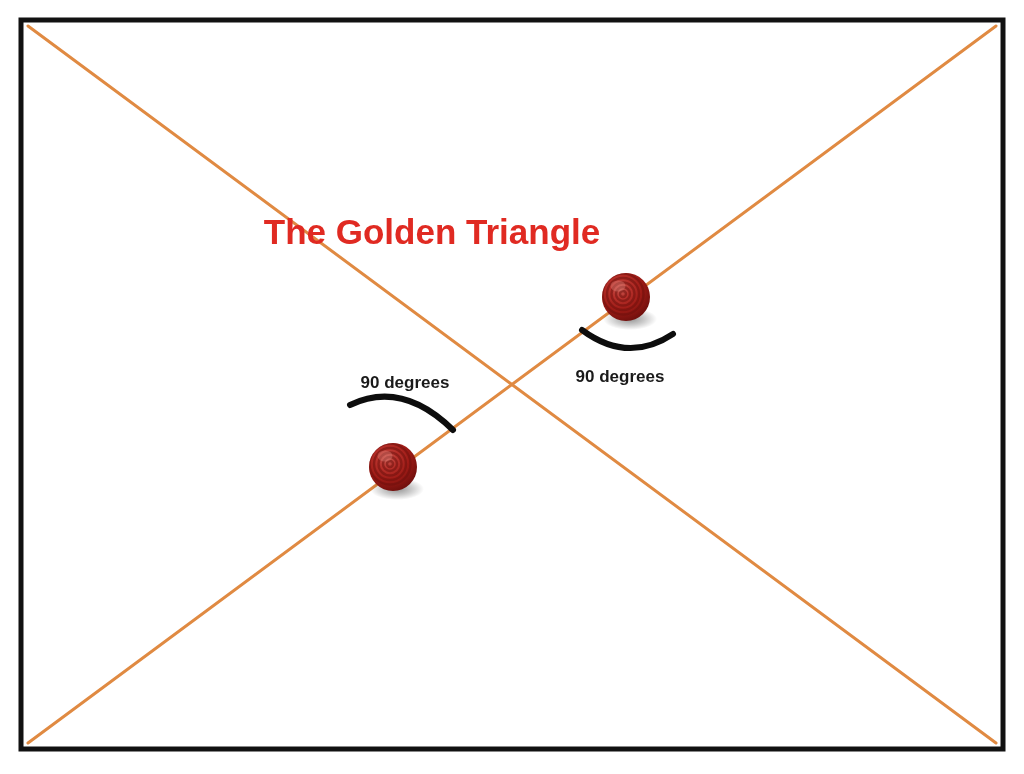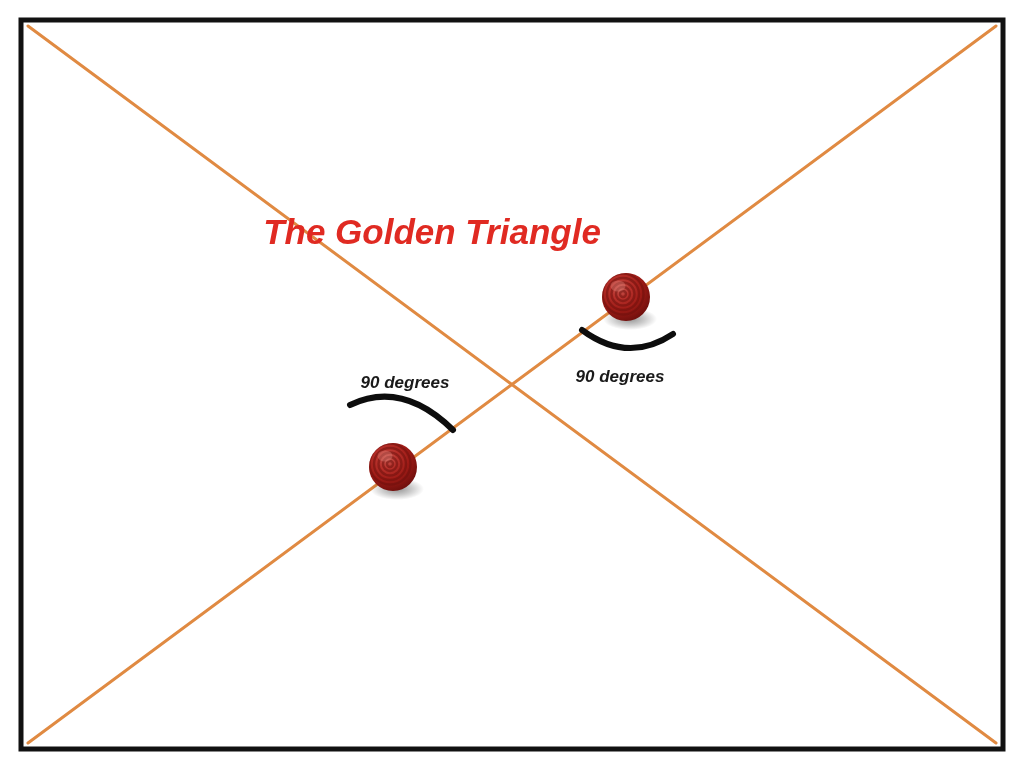--- a/index.html
+++ b/index.html
@@ -12,21 +12,20 @@
     width: 1024px;
     height: 774px;
     overflow: hidden;
     font-family: "Liberation Sans", sans-serif;
   }
   #stage {
     position: relative;
     width: 1024px;
     height: 774px;
     background: #ffffff;
-    font-style: italic;
   }
   #diagram-svg {
     position: absolute;
     left: 0;
     top: 0;
     width: 1024px;
     height: 774px;
     display: block;
   }
   .title-text {

